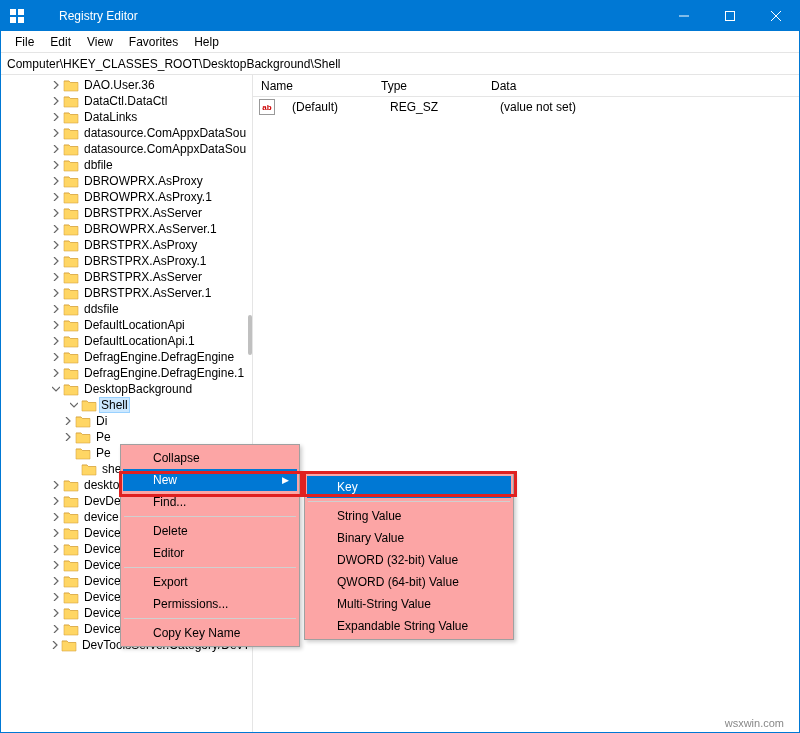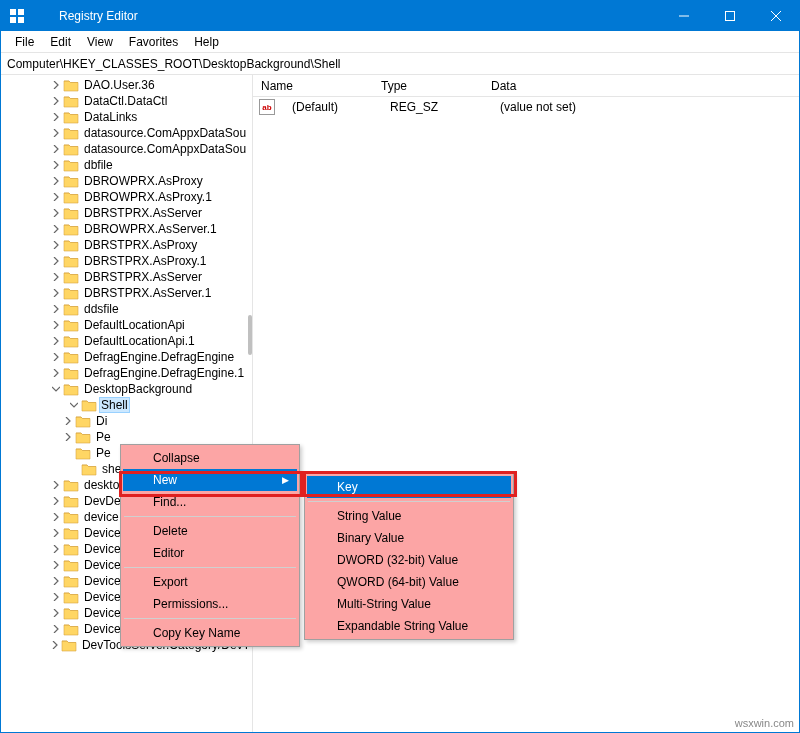--- a/index.html
+++ b/index.html
@@ -33,21 +33,21 @@
 .col-type { width: 110px; }
 .col-data { flex: 1; }
 .list-row { display: flex; height: 20px; align-items: center; padding: 0 0 0 6px; }
 .reg-icon { width: 16px; height: 16px; margin-right: 17px; display: inline-flex; align-items: center; justify-content: center; font-size: 8px; font-weight: bold; color: #c00; border: 1px solid #999; background: #fff; }
 .context-menu { position: absolute; background: #fca5a5; border: 1px solid #a0a0a0; box-shadow: 2px 2px 4px rgba(0,0,0,0.2); font-size: 12px; padding: 2px; z-index: 100; }
 .cm-item { padding: 4px 30px 4px 30px; position: relative; white-space: nowrap; }
 .cm-item.hover { background: #0078d4; color: #fff; }
 .cm-item.has-sub::after { content: "▶"; position: absolute; right: 8px; font-size: 9px; top: 6px; }
 .cm-sep { height: 1px; background: #d0d0d0; margin: 3px 1px; }
 .highlight-box { position: absolute; border: 3px solid #e02020; pointer-events: none; z-index: 200; }
-.watermark { position: absolute; right: 6px; bottom: 4px; font-size: 11px; color: #888; z-index: 300; }
+.watermark { position: absolute; right: 16px; bottom: 4px; font-size: 11px; color: #888; z-index: 300; }
 .scrollbar-handle { position: absolute; right: 0; top: 240px; width: 4px; height: 40px; background: #c0c0c0; border-radius: 2px; }
 </style>
 </head>
 <body>
 
 <div class="window">
   <div class="titlebar">
     <span class="app-icon">
       <svg width="16" height="16" viewBox="0 0 16 16">
           <rect x="1" y="1" width="6" height="6" fill="#fff"></rect>

